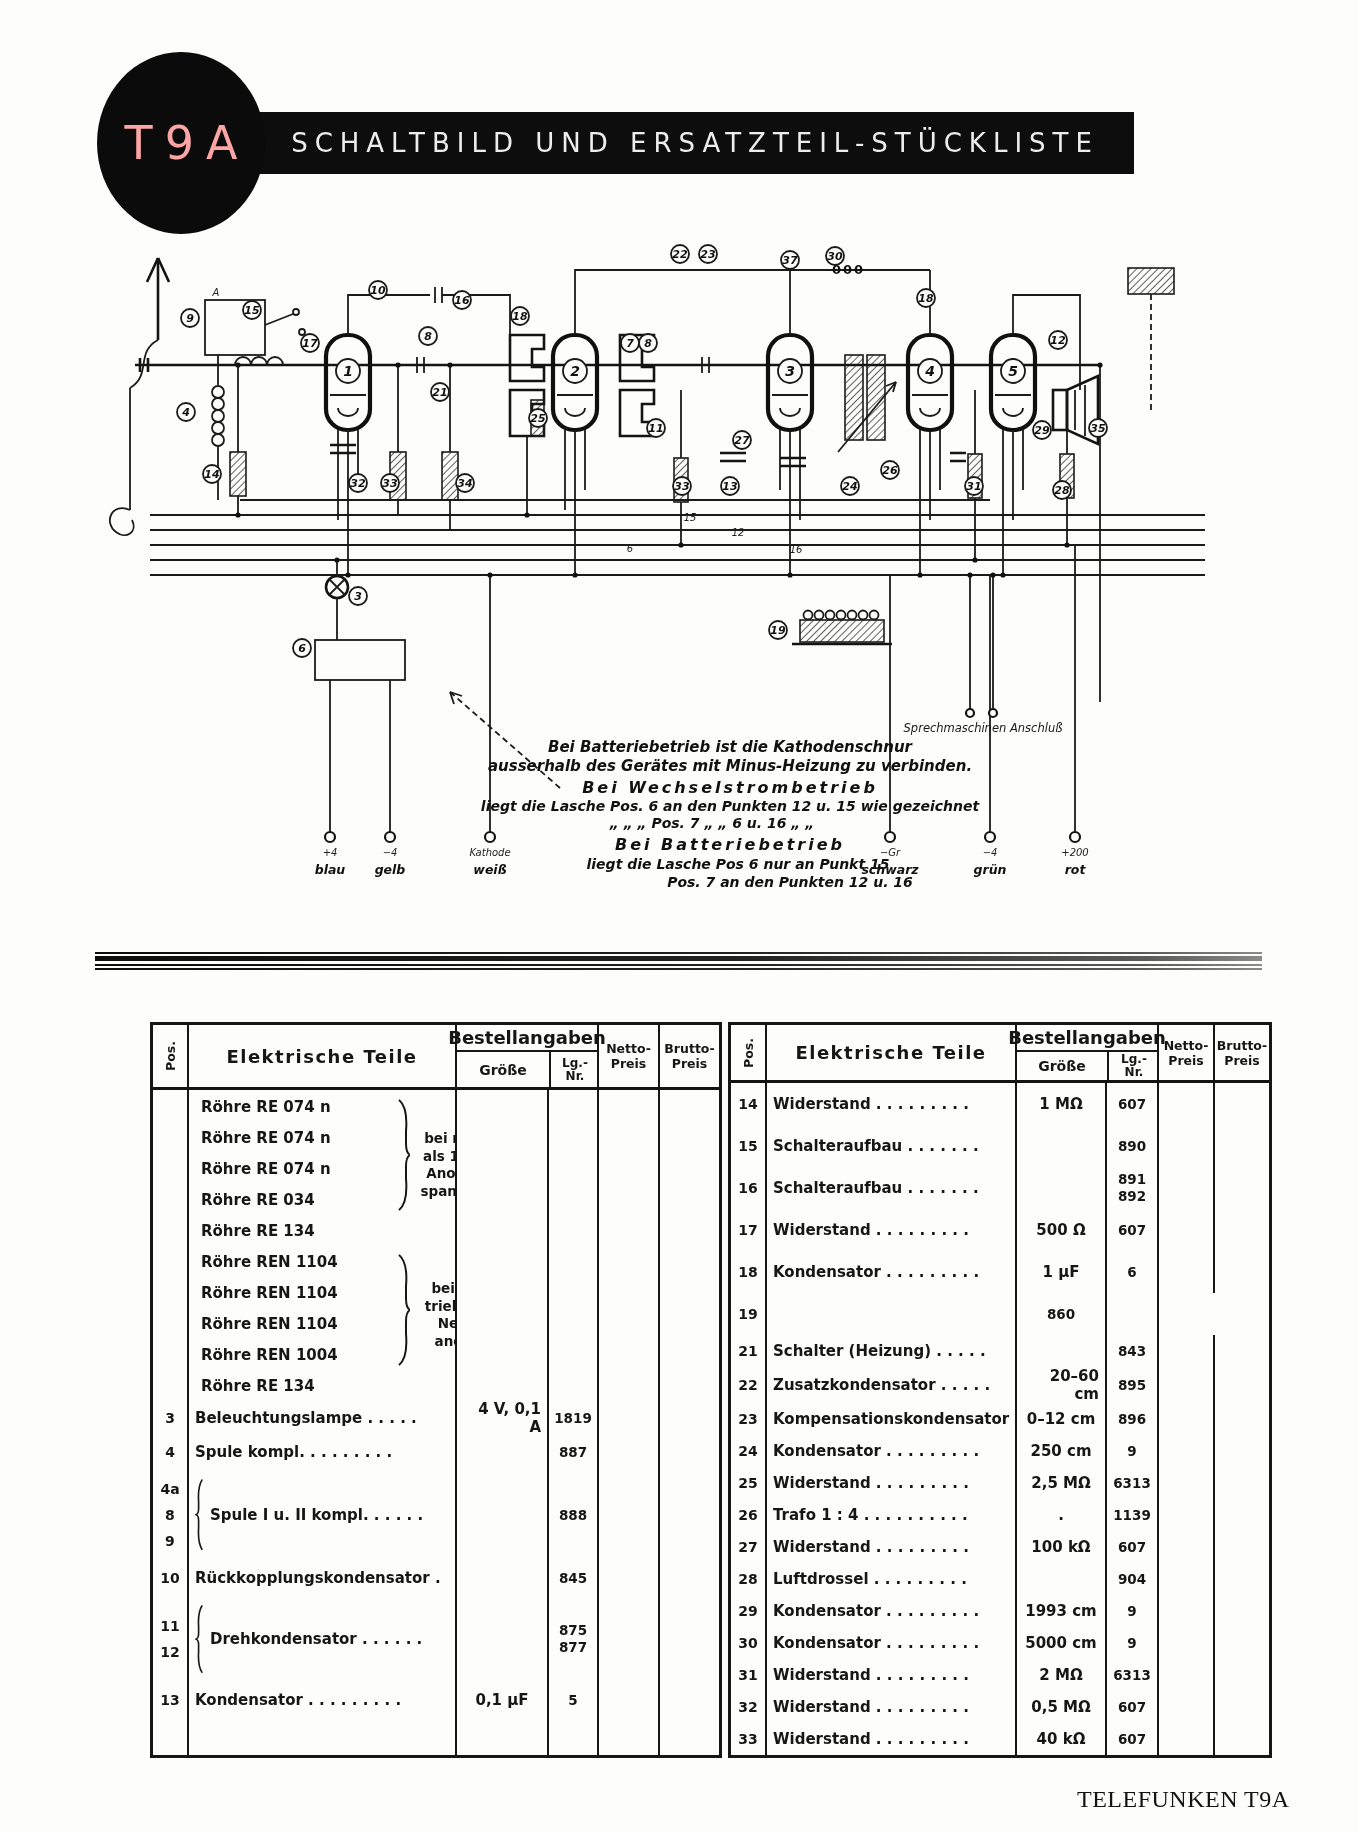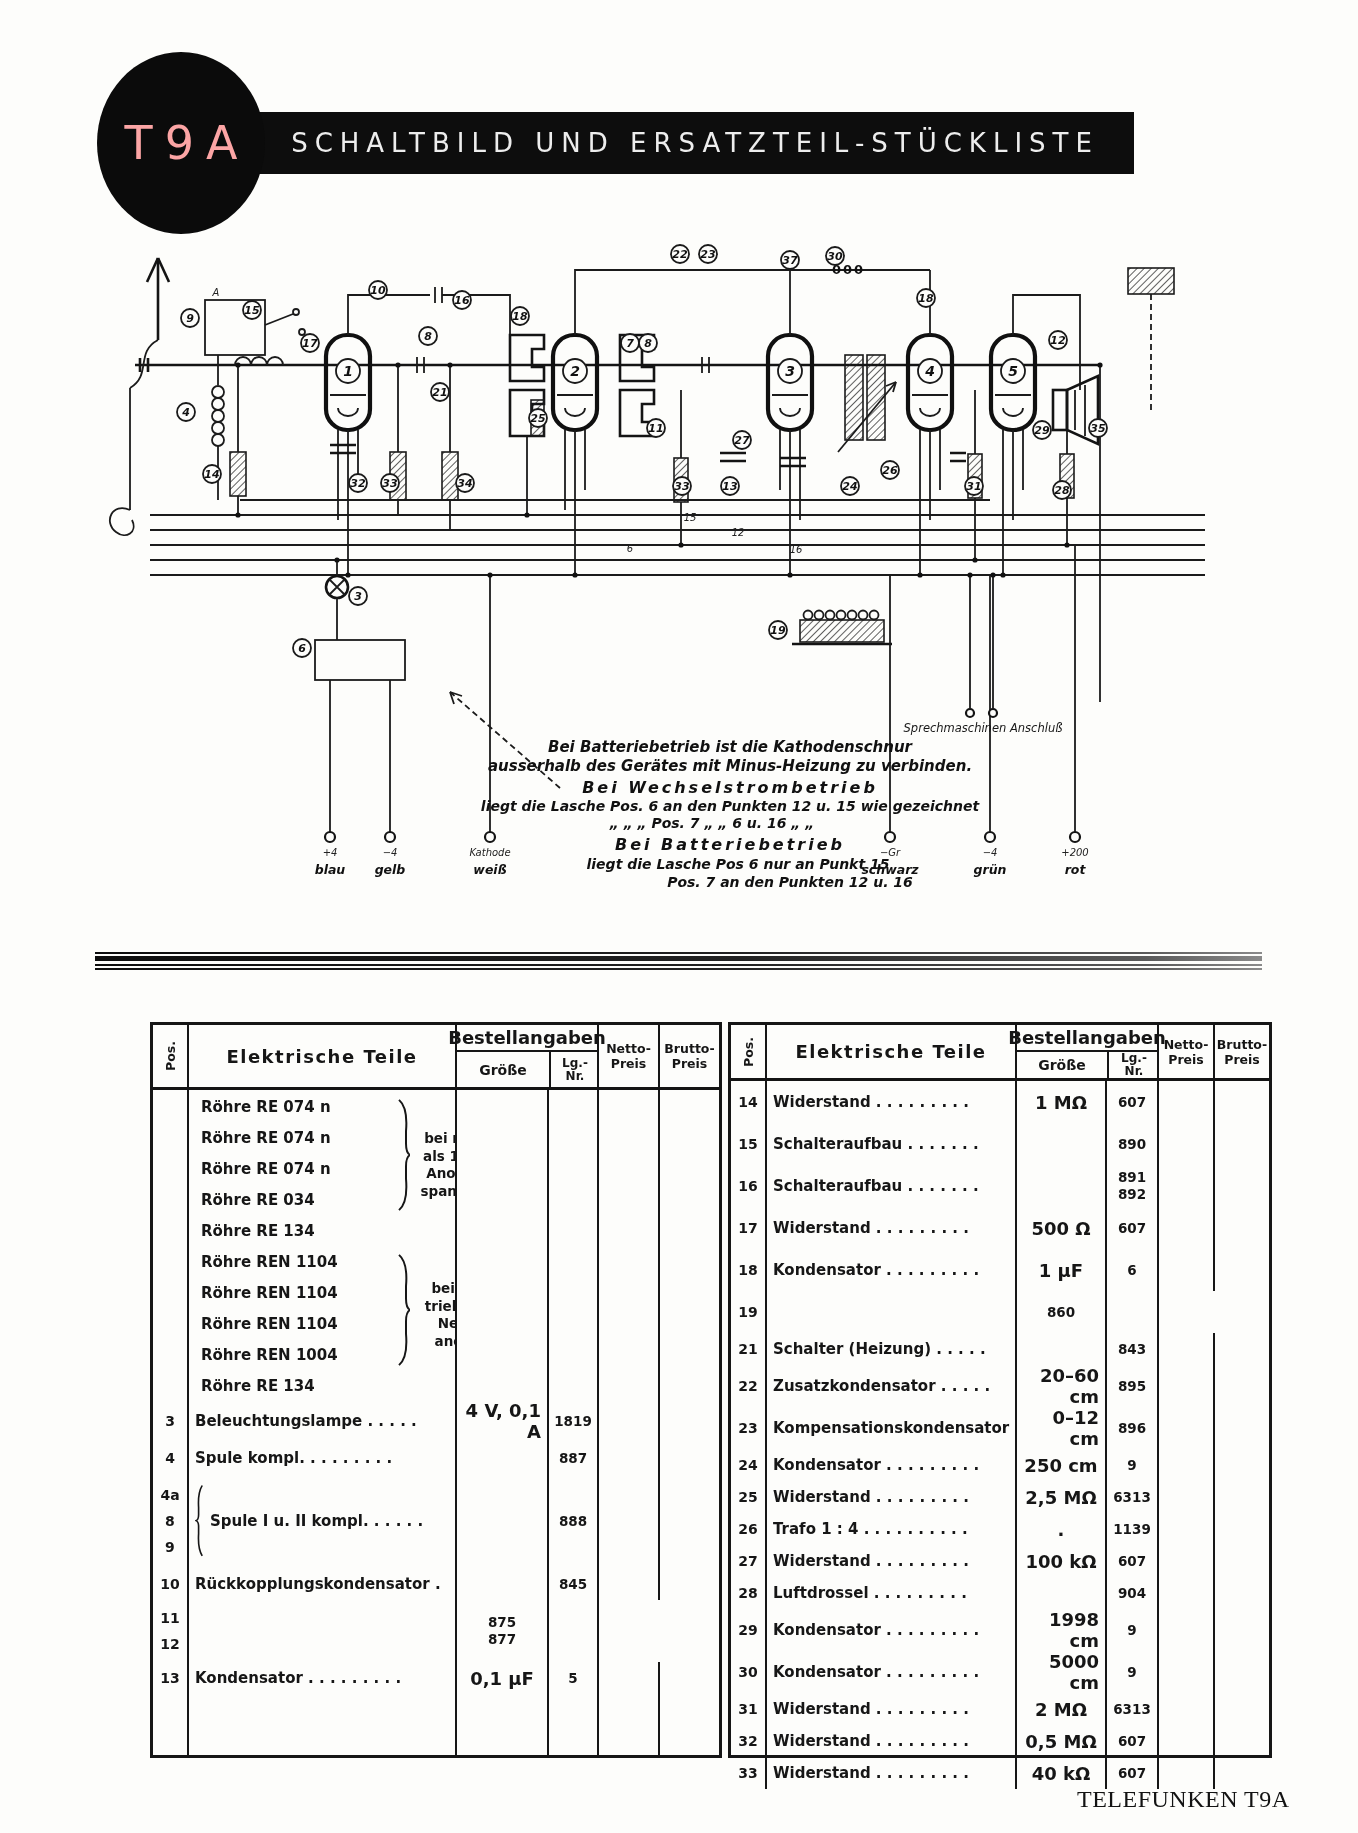--- a/index.html
+++ b/index.html
@@ -65,21 +65,21 @@
   .ho-lg{border-left:2px solid #161616;display:flex;align-items:center;justify-content:center;font-size:12px;font-weight:bold;white-space:pre-line;line-height:13px;}
   .hnb{font-size:12.5px;font-weight:bold;white-space:pre-line;line-height:15px;}
   .tbody{flex:1;display:flex;flex-direction:column;}
   .trow{display:grid;grid-template-columns:var(--c1) var(--c2) var(--c3) var(--c4) var(--c5) 1fr;min-height:32px;}
   .trow.r42{min-height:42px;}
   .trow.t2{min-height:62px;}
   .trow.t3{min-height:94px;}
   .td{border-left:2px solid #161616;display:flex;align-items:center;box-sizing:border-box;padding:0 6px;font-weight:bold;}
   .td.pos{border-left:none;justify-content:center;font-size:14px;white-space:pre-line;text-align:center;line-height:26px;}
   .td.name{font-size:15px;white-space:nowrap;overflow:hidden;}
-  .td.size{justify-content:center;font-size:18px;text-align:right;}
+  .td.size{justify-content:center;font-size:15px;text-align:right;}
   .td.lg{justify-content:center;font-size:13.5px;white-space:pre-line;text-align:center;line-height:17px;}
   .gb{width:9px;height:78%;margin-right:6px;flex:0 0 auto;}
   .gb path{fill:none;stroke:#161616;stroke-width:1.8;}
   .tfill{flex:1;display:grid;grid-template-columns:var(--c1) var(--c2) var(--c3) var(--c4) var(--c5) 1fr;}
   .tfill div{border-left:2px solid #161616;}
   .tfill div:first-child{border-left:none;}
   
   .tube-row{min-height:310px;}
   .tubecell{position:relative;padding:12px;}
   .tube-names{position:absolute;left:12px;top:2px;}
@@ -583,20 +583,26 @@
             <div class="td name">
               <span>Rückkopplungskondensator .</span>
             </div>
             <div class="td size"></div>
             <div class="td lg">845</div>
             <div class="td "></div>
             <div class="td "></div>
           </div><div class="trow t2">
             <div class="td pos">11
 12</div>
+            <div class="td name">
+              <svg class="gb" viewBox="0 0 10 100" preserveAspectRatio="none">
+                <path d="M8,2 Q3,12 4,32 L4,42 Q4,49 1,50 Q4,51 4,58 L4,68 Q3,88 8,98"></path>
+              </svg>
+              <span>Drehkondensator   . . . . . .</span>
+            </div>
             <div class="td size"></div>
             <div class="td lg">875
 877</div>
             <div class="td "></div>
             <div class="td "></div>
           </div><div class="trow">
             <div class="td pos">13</div>
             <div class="td name">
               <span>Kondensator . . . . . . . . .</span>
             </div>
@@ -758,21 +764,21 @@
             </div>
             <div class="td size"></div>
             <div class="td lg">904</div>
             <div class="td "></div>
             <div class="td "></div>
           </div><div class="trow">
             <div class="td pos">29</div>
             <div class="td name">
               <span>Kondensator . . . . . . . . .</span>
             </div>
-            <div class="td size">1998 cm</div>
+            <div class="td size">1993 cm</div>
             <div class="td lg">9</div>
             <div class="td "></div>
             <div class="td "></div>
           </div><div class="trow">
             <div class="td pos">30</div>
             <div class="td name">
               <span>Kondensator . . . . . . . . .</span>
             </div>
             <div class="td size">5000 cm</div>
             <div class="td lg">9</div>

